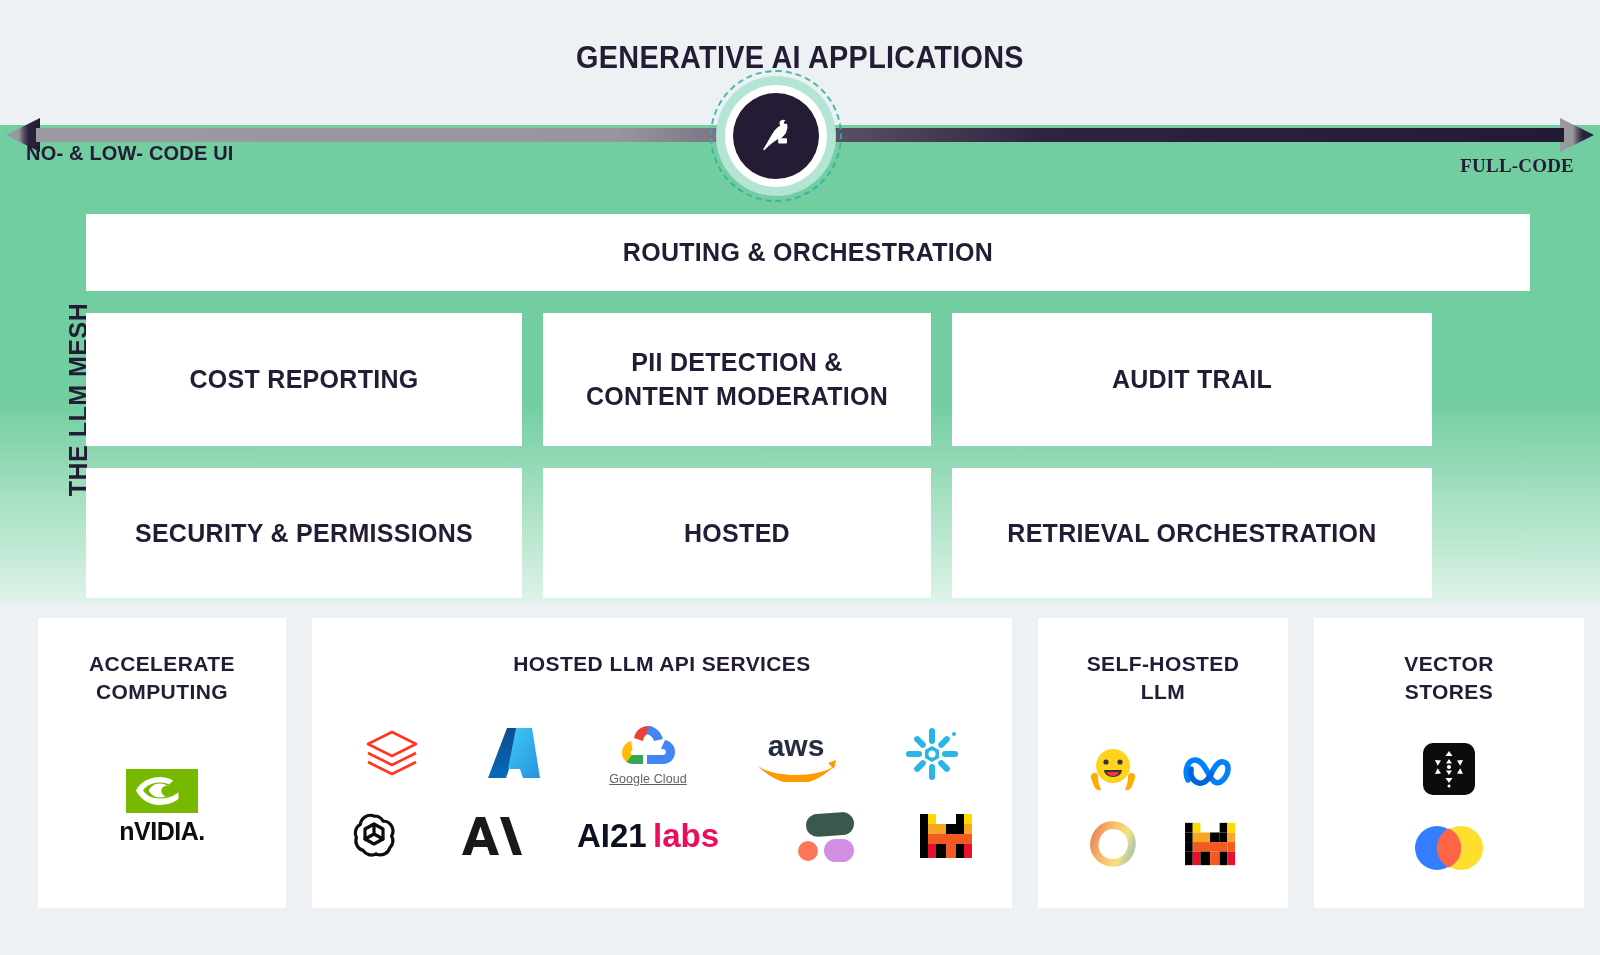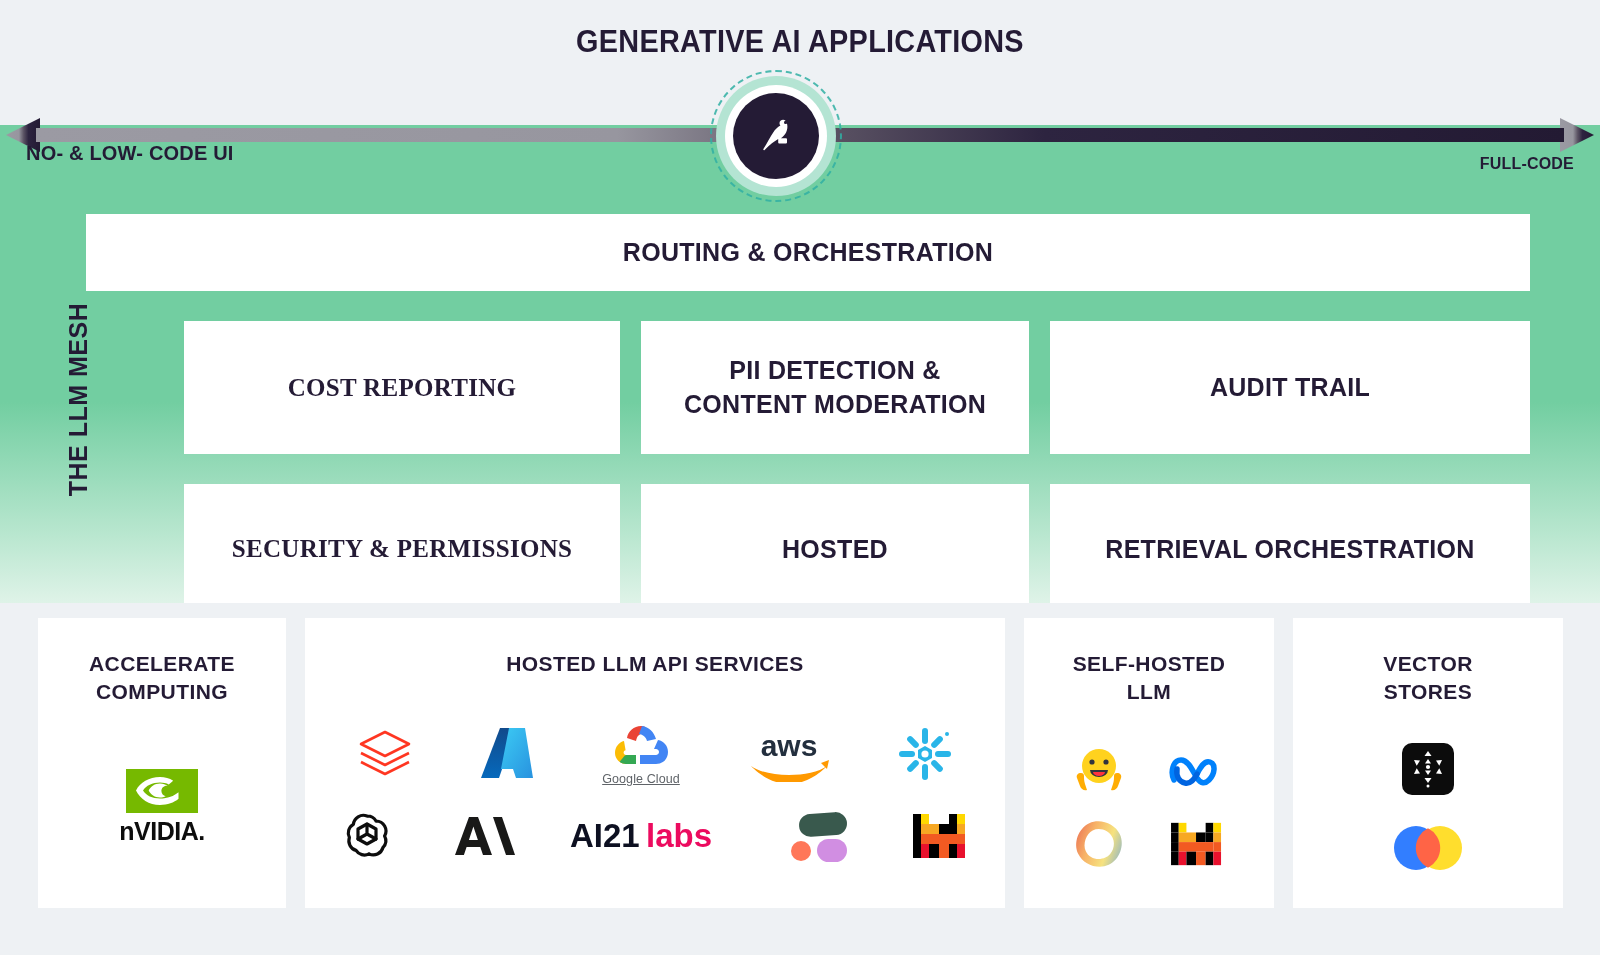--- a/index.html
+++ b/index.html
@@ -6,21 +6,21 @@
   html, body {
     width: 1600px; height: 955px;
     background: #eef1f4;
     font-family: "Liberation Sans", sans-serif;
     overflow: hidden;
   }
   #root { position: relative; width: 1600px; height: 955px; }
 
   
   .topband {
-    position: absolute; left: 0; top: 0; width: 1600px; height: 125px;
+    position: absolute; left: 0; top: 16px; width: 1600px; height: 125px;
     background: #eef1f4;
   }
   .title {
     position: absolute; left: 0; top: 24px; width: 1600px;
     text-align: center;
     font-size: 31px; font-weight: bold; letter-spacing: .3px;
     color: #241b35;
     font-family: "Liberation Sans Narrow", "Liberation Sans", sans-serif;
     transform: scaleX(.93); transform-origin: center;
   }
@@ -36,22 +36,22 @@
   .arrowwrap svg { display: block; }
 
   
   .axis-left {
     position: absolute; left: 26px; top: 142px;
     font-size: 20px; font-weight: bold; color: #241b35; letter-spacing: .2px;
     font-family: "Liberation Sans Narrow", "Liberation Sans", sans-serif;
   }
   .axis-right {
     position: absolute; right: 26px; top: 155px;
-    font-size: 16px; font-weight: bold; color: #241b35; letter-spacing: .2px;
-    font-family: Liberation Sans, sans-serif;
+    font-size: 19px; font-weight: bold; color: #241b35; letter-spacing: .2px;
+    font-family: Liberation Serif, serif;
   }
 
   
   .logo { position: absolute; left: 710px; top: 70px; width: 132px; height: 132px; }
   .logo .dash {
     position: absolute; inset: 0; border-radius: 50%;
     border: 2px dashed #31b0a4; opacity: .85;
   }
   .logo .halo {
     position: absolute; left: 6px; top: 6px; width: 120px; height: 120px;
@@ -71,43 +71,43 @@
   .vlabel {
     position: absolute; left: -42px; top: 385px; width: 240px;
     transform: rotate(-90deg); transform-origin: center;
     text-align: center;
     font-size: 25px; font-weight: bold; color: #241b35; letter-spacing: .5px;
     font-family: "Liberation Sans Narrow", "Liberation Sans", sans-serif;
   }
 
   
   .meshgrid { position: absolute; left: 86px; top: 214px; width: 1444px; }
-  .meshrow { display: flex; gap: 21px; margin-bottom: 30px; justify-content: flex-end; }
+  .meshrow { display: flex; gap: 21px; margin-bottom: 22px; }
   .mbox {
     background: #ffffff;
     display: flex; align-items: center; justify-content: center;
     text-align: center;
     color: #241b35; font-weight: bold;
     font-family: "Liberation Sans Narrow", "Liberation Sans", sans-serif;
   }
   .mbox.full { width: 100%; height: 77px; font-size: 25px; letter-spacing: .3px; }
-  .mbox.c1 { width: 436px; font-family: Liberation Serif, serif; }
+  .mbox.c1 { width: 436px; }
   .mbox.c2 { width: 388px; }
   .mbox.c3 { width: 480px; }
   .meshrow.r2 .mbox { height: 133px; font-size: 25px; line-height: 1.34; letter-spacing: .3px; }
   .meshrow.r3 .mbox { height: 130px; font-size: 25px; letter-spacing: .3px; }
 
   
   .infra {
     position: absolute; left: 0; top: 603px; width: 1600px; height: 352px;
     background: #eef1f4;
   }
   .cards {
     position: absolute; left: 38px; top: 15px;
-    display: flex; gap: 19px; align-items: flex-start;
+    display: flex; gap: 26px; align-items: flex-start;
   }
   .card {
     background: #ffffff; position: relative;
     display: flex; flex-direction: column; align-items: center;
     padding-top: 32px;
   }
   .card-accel { width: 248px; height: 290px; }
   .card-hosted { width: 700px; height: 290px; }
   .card-self   { width: 250px; height: 290px; }
   .card-vector { width: 270px; height: 290px; }

